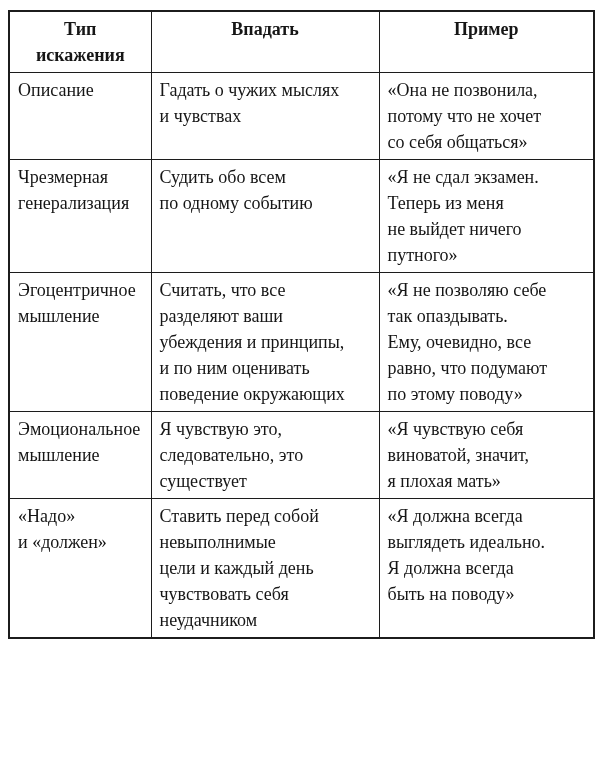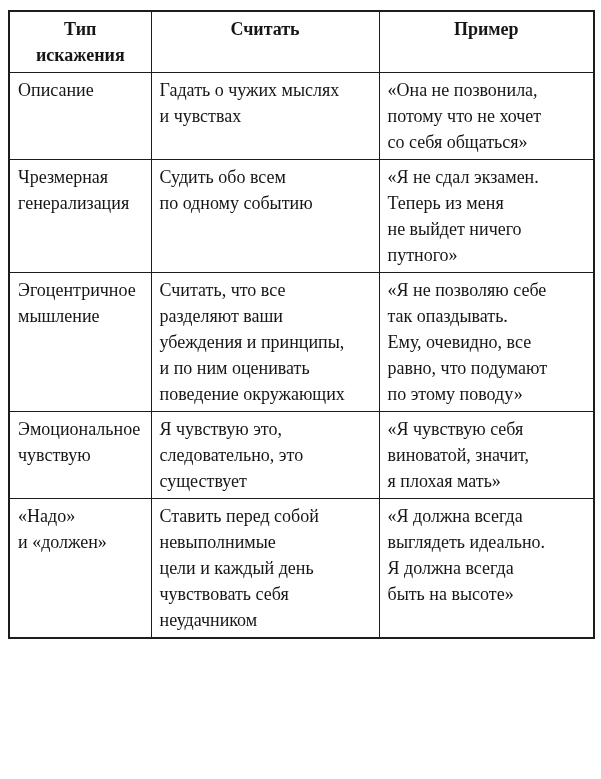--- a/index.html
+++ b/index.html
@@ -51,21 +51,21 @@
 <div class="page">
   <table class="distortions">
     <colgroup>
       <col class="c-type">
       <col class="c-desc">
       <col class="c-example">
     </colgroup>
     <thead>
       <tr>
         <th>Тип искажения</th>
-        <th>Считать</th>
+        <th>Впадать</th>
         <th>Пример</th>
       </tr>
     </thead>
     <tbody>
       <tr>
         <td>Описание</td>
         <td>Гадать о чужих мыслях
 и чувствах</td>
         <td>«Она не позвонила,
 потому что не хочет
@@ -90,36 +90,36 @@
 и по ним оценивать
 поведение окружающих</td>
         <td>«Я не позволяю себе
 так опаздывать.
 Ему, очевидно, все
 равно, что подумают
 по этому поводу»</td>
       </tr>
       <tr>
         <td>Эмоциональное
-чувствую</td>
+мышление</td>
         <td>Я чувствую это,
 следовательно, это
 существует</td>
         <td>«Я чувствую себя
 виноватой, значит,
 я плохая мать»</td>
       </tr>
       <tr>
         <td>«Надо»
 и «должен»</td>
         <td>Ставить перед собой
 невыполнимые
 цели и каждый день
 чувствовать себя
 неудачником</td>
         <td>«Я должна всегда
 выглядеть идеально.
 Я должна всегда
-быть на высоте»</td>
+быть на поводу»</td>
       </tr>
     </tbody>
   </table>
 </div>
 
 </body></html>

